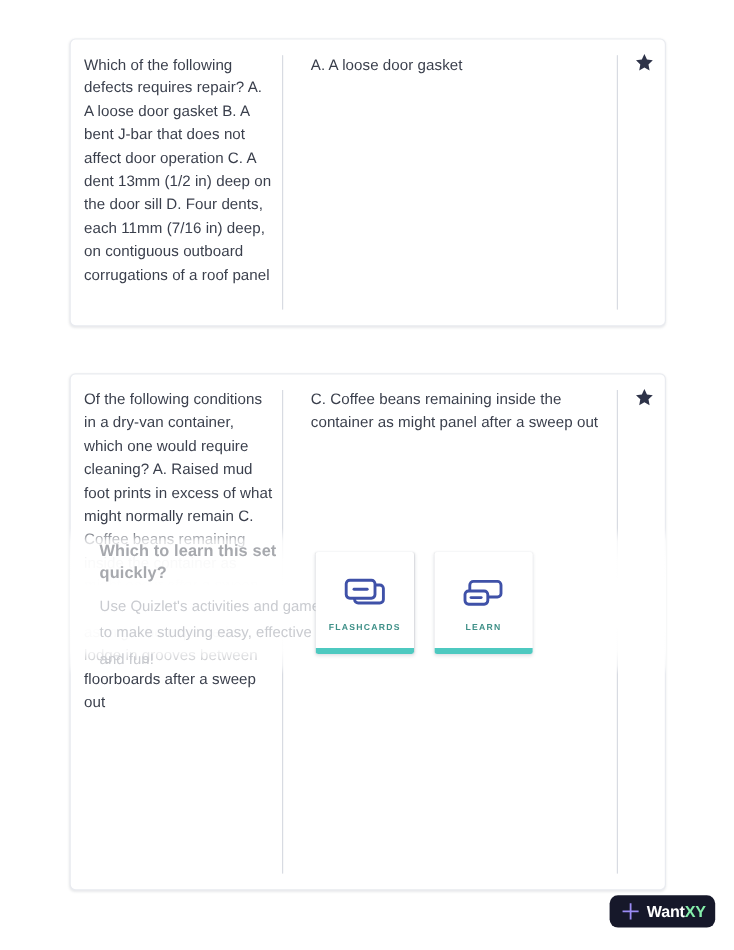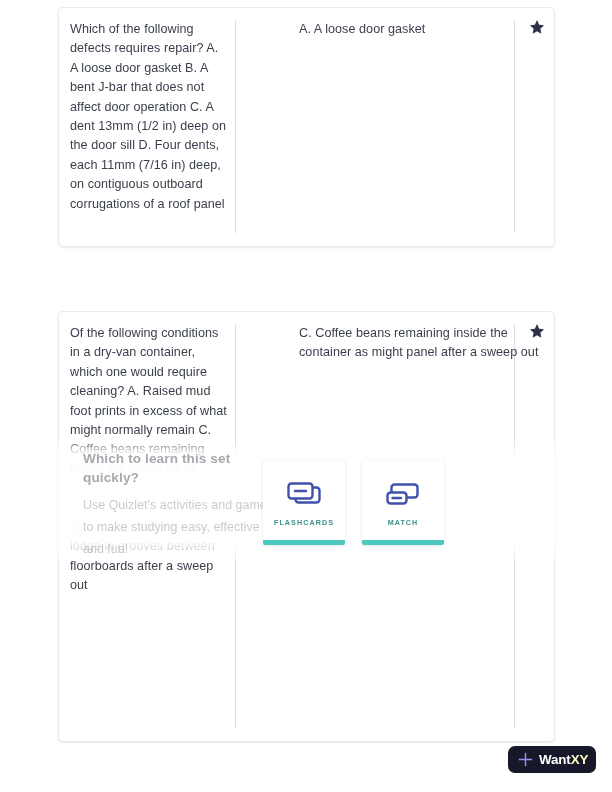--- a/index.html
+++ b/index.html
@@ -26,21 +26,21 @@
   .card {
     position: absolute;
     left: 58px;
     width: 497px;
     background: #ffffff;
     border: 1px solid #e9ebf0;
     border-radius: 5px;
     box-shadow: 0 1px 2px rgba(30, 35, 56, 0.10);
     box-sizing: border-box;
   }
-  #card-1 { top: 7px;  height: 240px; text-decoration: underline; }
+  #card-1 { top: 32px;  height: 240px; text-decoration: underline; }
   #card-2 { top: 311px; height: 431px; }
 
   .card-inner {
     position: absolute;
     inset: 0;
   }
 
   .divider {
     position: absolute;
     top: 13px;
@@ -63,21 +63,20 @@
   }
   .col-def {
     position: absolute;
     left: 200px;
     top: 12px;
     width: 250px;
     font-size: 12.6px;
     line-height: 19.4px;
     color: #3a3f4c;
     letter-spacing: 0.05px;
-    margin-left: 40px;
   }
 
   .star-cell {
     position: absolute;
     left: 463px;
     top: 11px;
     width: 30px;
     height: 24px;
     display: flex;
     align-items: flex-start;
@@ -188,21 +187,21 @@
     box-sizing: border-box;
   }
   .brand-plus { display: block; }
   .brand-text {
     font-size: 13.4px;
     font-weight: bold;
     color: #ffffff;
     letter-spacing: -0.15px;
     line-height: 1;
   }
-  .brand-text .accent { color: #fef9c3; }
+  .brand-text .accent { color: #86efac; }
 </style>
 </head>
 <body>
 
 <div class="page">
 
   <div class="card" id="card-1">
     <div class="card-inner">
       <div class="divider d-term"></div>
       <div class="divider d-star"></div>
@@ -258,21 +257,21 @@
 
 
       <div class="tile">
         <div class="tile-icon">
           <svg width="40" height="30" viewBox="0 0 40 30">
             <rect x="8.5" y="4.5" width="26" height="13" rx="3" fill="none" stroke="#3f51a8" stroke-width="2.4"></rect>
             <rect x="4.5" y="12.5" width="19" height="11" rx="3" fill="#ffffff" stroke="#3f51a8" stroke-width="2.4"></rect>
             <line x1="9.5" y1="18" x2="18" y2="18" stroke="#3f51a8" stroke-width="2.4" stroke-linecap="round"></line>
           </svg>
         </div>
-        <div class="tile-label">MATCH</div>
+        <div class="tile-label">LEARN</div>
         <div class="tile-bar"></div>
       </div>
 
     </div>
   </div>
 
   <div class="brand">
     <svg class="brand-plus" width="17" height="17" viewBox="0 0 17 17">
       <line x1="8.5" y1="1.8" x2="8.5" y2="15.2" stroke="#9b8cf5" stroke-width="1.5"></line>
       <line x1="1.8" y1="8.5" x2="15.2" y2="8.5" stroke="#9b8cf5" stroke-width="1.5"></line>

